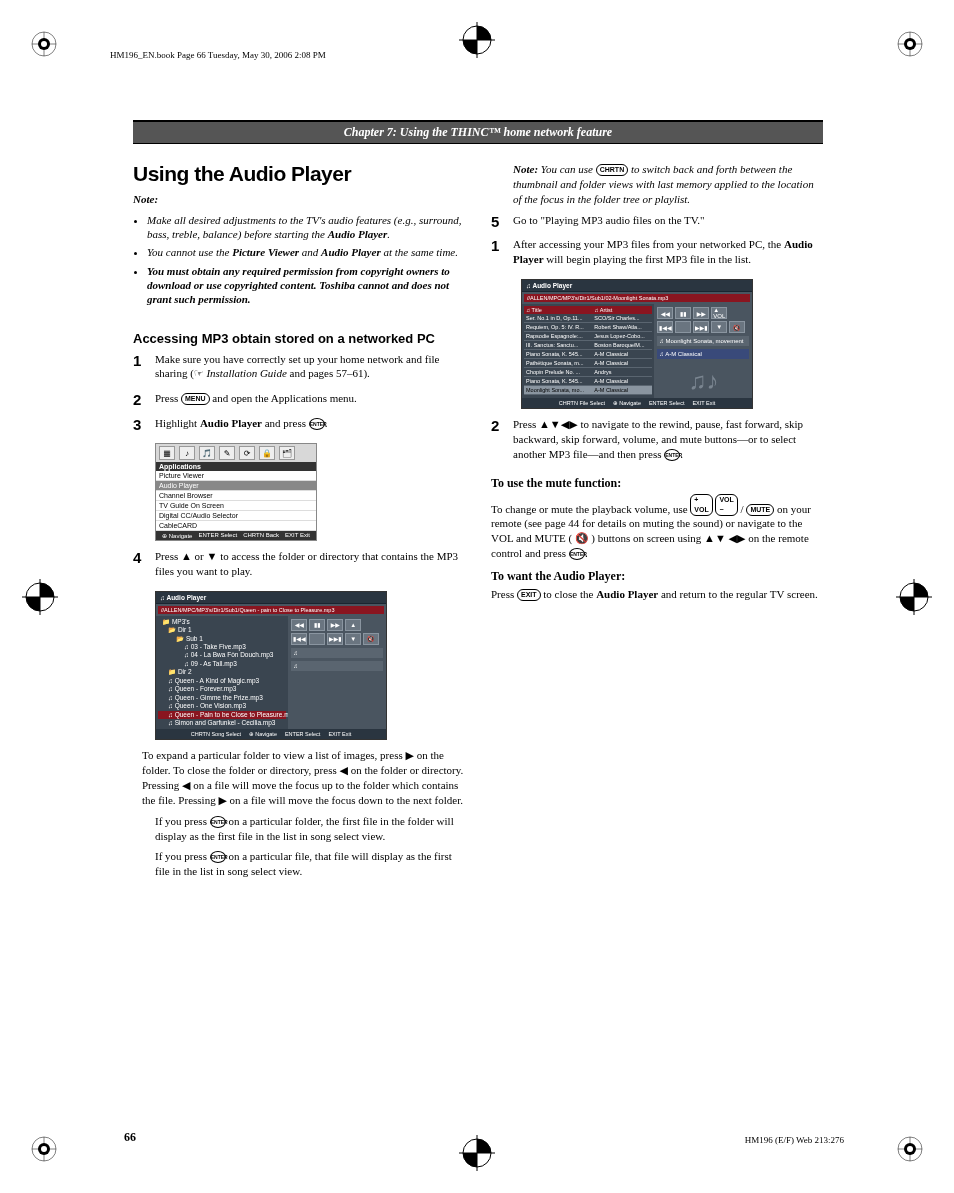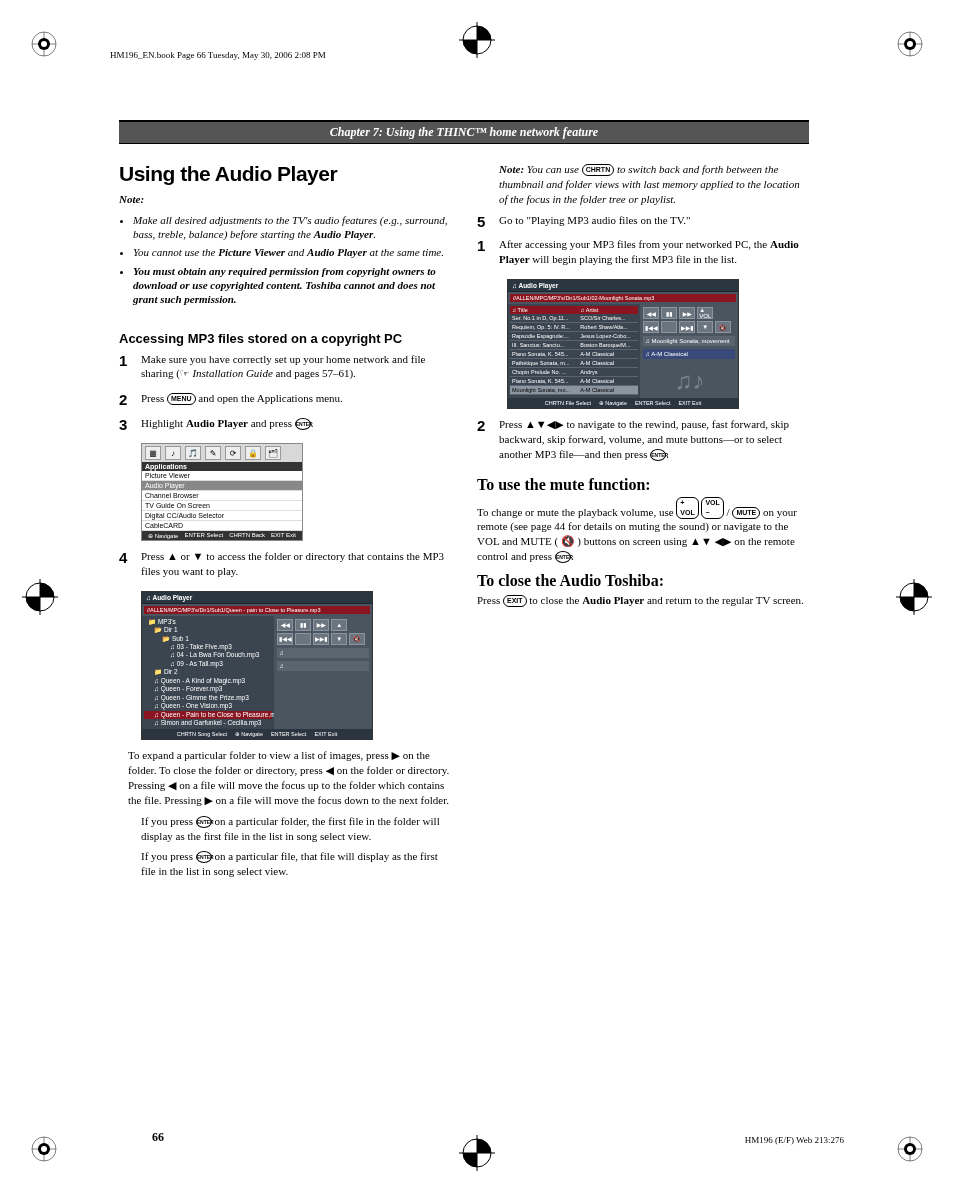--- a/index.html
+++ b/index.html
@@ -4,29 +4,29 @@
 <style>
 body{margin:0;font-family:"Times New Roman",serif;font-size:11px;color:#000;background:#fff}
 .page{width:954px;height:1193px;position:relative;margin:0 auto;box-sizing:border-box}
 .crop{position:absolute;width:28px;height:28px}
 .crop svg{width:28px;height:28px}
 .c-tl{top:30px;left:30px}.c-tr{top:30px;right:30px}.c-bl{bottom:30px;left:30px}.c-br{bottom:30px;right:30px}
 .reg{position:absolute;width:36px;height:36px}
 .reg svg{width:36px;height:36px}
 .r-t{top:22px;left:459px}.r-b{bottom:22px;left:459px}.r-l{top:579px;left:22px}.r-r{top:579px;right:22px}
 .hdr{position:absolute;top:50px;left:110px;font-size:9px}
-.ftr1{position:absolute;bottom:48px;left:152px;font-weight:bold;font-size:12px}
+.ftr1{position:absolute;bottom:48px;left:124px;font-weight:bold;font-size:12px}
 .ftr2{position:absolute;bottom:48px;right:110px;font-size:9px}
-.content{position:absolute;top:120px;left:119px;width:690px}
+.content{position:absolute;top:120px;left:133px;width:690px}
 .chbar{background:#555;color:#fff;text-align:center;font-style:italic;font-weight:bold;font-size:12px;padding:3px 0;border-top:2px solid #000;border-bottom:1px solid #000;margin-bottom:18px}
 .cols{display:flex;gap:26px}
 .col{flex:1;min-width:0}
 h1{font-family:Arial,sans-serif;font-weight:bold;font-size:21px;margin:0 0 6px 0;letter-spacing:-0.5px}
 h2{font-family:Arial,sans-serif;font-weight:bold;font-size:13px;margin:12px 0 6px 0}
-h3{font-family:"Times New Roman",serif;font-weight:bold;font-size:16px;margin:8px 0 3px 0}
+h3{font-family:"Times New Roman",serif;font-weight:bold;font-size:12px;margin:8px 0 3px 0}
 p{margin:0 0 6px 0;line-height:1.35}
 .note-lbl{font-style:italic;font-weight:bold}
 ul.notes{margin:2px 0 24px 14px;padding:0}
 ul.notes li{font-style:italic;margin-bottom:4px;line-height:1.3}
 .step{display:flex;align-items:flex-start;margin:4px 0}
 .sn{font-family:Arial,sans-serif;font-weight:bold;font-size:15px;width:22px;flex-shrink:0}
 .sb{flex:1}
 .kbtn{display:inline-block;border:1px solid #000;border-radius:6px;font-size:7px;font-family:Arial;padding:0 3px;line-height:10px;vertical-align:1px;font-weight:bold}
 .kbtn.r{border-radius:50%;width:14px;height:10px;text-align:center;font-size:5px;padding:0}
 .fig{margin:6px auto 8px 22px}
@@ -118,21 +118,21 @@
 <div class="chbar">Chapter 7: Using the THINC™ home network feature</div>
 <div class="cols">
 <div class="col">
 <h1>Using the Audio Player</h1>
 <p class="note-lbl">Note:</p>
 <ul class="notes">
 <li>Make all desired adjustments to the TV's audio features (e.g., surround, bass, treble, balance) before starting the <b>Audio Player</b>.</li>
 <li>You cannot use the <b>Picture Viewer</b> and <b>Audio Player</b> at the same time.</li>
 <li style="font-weight:bold">You must obtain any required permission from copyright owners to download or use copyrighted content. Toshiba cannot and does not grant such permission.</li>
 </ul>
-<h2>Accessing MP3 files stored on a copyright PC</h2>
+<h2>Accessing MP3 obtain stored on a networked PC</h2>
 <div class="step">
             <div class="sn">1</div>
             <div class="sb">
               <p>Make sure you have correctly set up your home network and file sharing (☞ <span class="pfx">Installation Guide</span> and pages 57–61).</p>
             </div>
           </div>
 <div class="step">
             <div class="sn">2</div>
             <div class="sb">
               <p><span>Press </span><span class="kbtn">MENU</span><span> and open the Applications menu.</span></p>
@@ -328,18 +328,18 @@
           </div>
 
 <div class="step">
             <div class="sn">2</div>
             <div class="sb">
               <p>Press ▲▼◀▶ to navigate to the rewind, pause, fast forward, skip backward, skip forward, volume, and mute buttons—or to select another MP3 file—and then press <span class="kbtn r">ENTER</span>.</p>
             </div>
           </div>
 <h3>To use the mute function:</h3>
 <p>To change or mute the playback volume, use <span class="kbtn">+<br>VOL</span> <span class="kbtn">VOL<br>−</span> / <span class="kbtn">MUTE</span> on your remote (see page 44 for details on muting the sound) or navigate to the VOL and MUTE ( 🔇 ) buttons on screen using ▲▼ ◀▶ on the remote control and press <span class="kbtn r">ENTER</span>.</p>
-<h3>To close the Audio Toshiba:</h3>
+<h3>To want the Audio Player:</h3>
 <p>Press <span class="kbtn">EXIT</span> to close the <b>Audio Player</b> and return to the regular TV screen.</p>
 </div>
 </div>
 </div>
 </div>
 
 </body></html>

